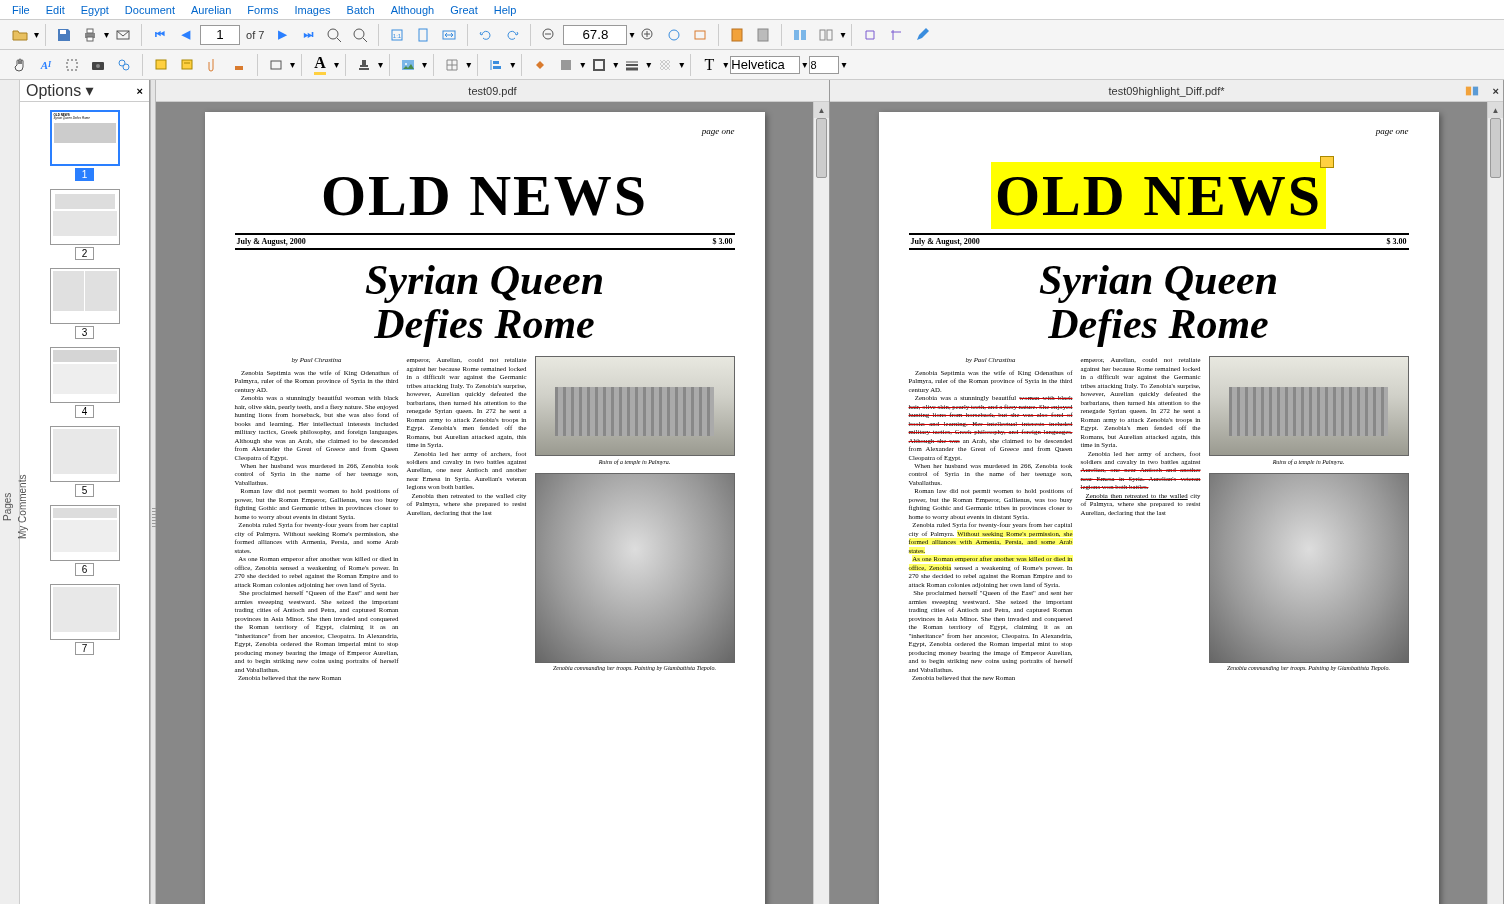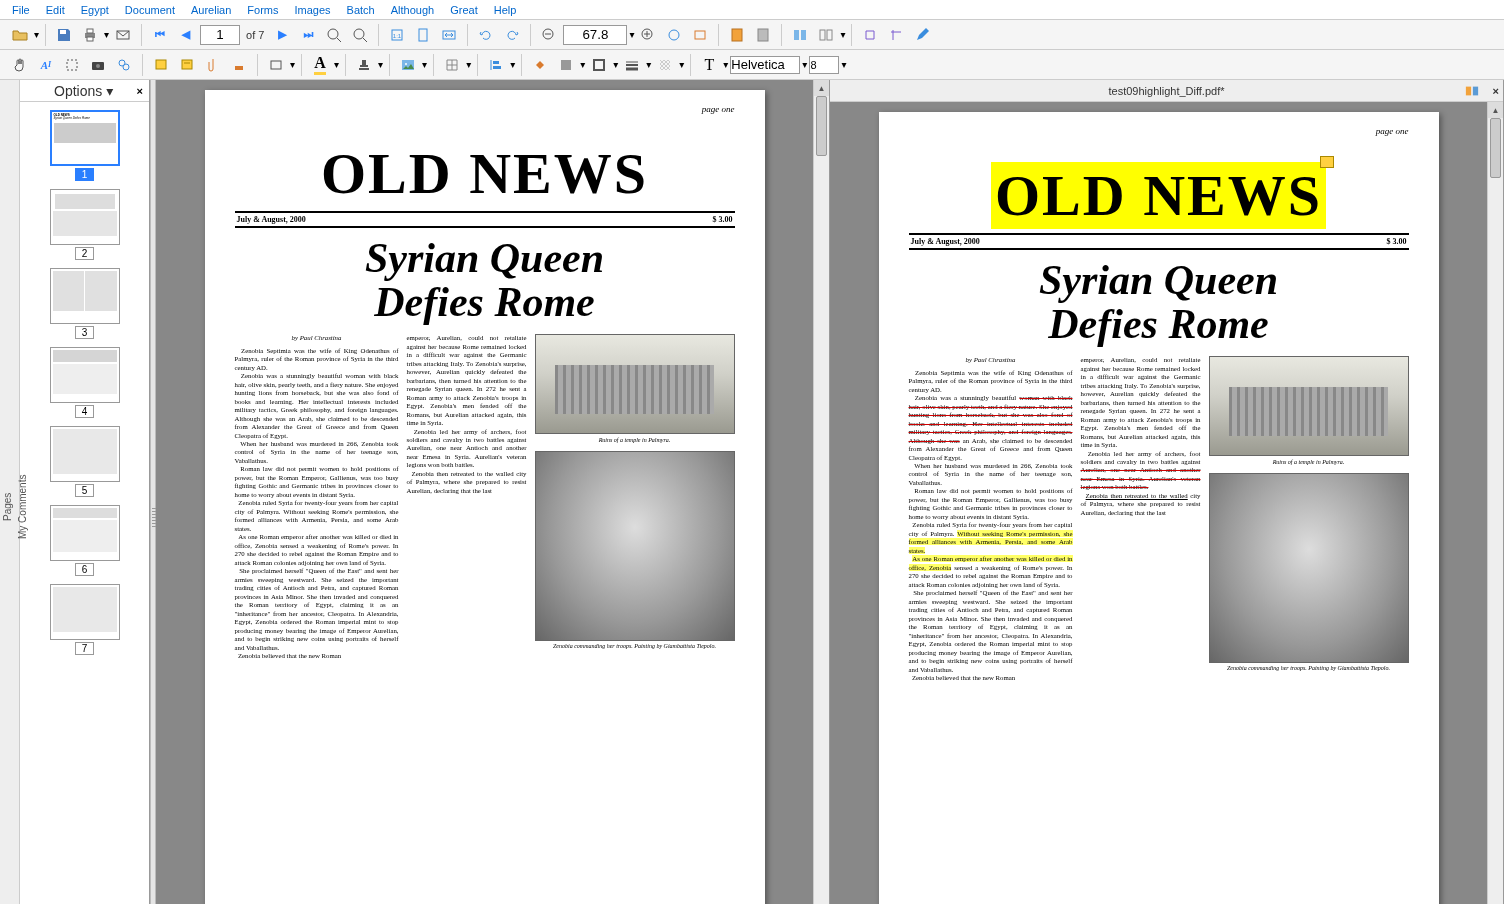--- a/index.html
+++ b/index.html
@@ -22,21 +22,21 @@
 .sizesel { width: 30px; height: 18px; border: 1px solid #999; font-size: 11px; }
 
 
 .main { display: flex; height: 854px; }
 .leftrail { width: 20px; background: #eee; border-right: 1px solid #ccc; writing-mode: vertical-lr; text-align: center; font-size: 10px; color: #555; display: flex; flex-direction: column; }
 .leftrail .tab { transform: rotate(180deg); padding: 8px 2px; border-top: 1px solid #ccc; cursor: pointer; }
 
 
 .thumbpanel { width: 130px; background: #fff; border-right: 1px solid #999; display: flex; flex-direction: column; }
 .thumbhead { height: 22px; border-bottom: 1px solid #ccc; display: flex; align-items: center; padding: 0 6px; justify-content: space-between; }
-.thumbhead .opt { color: #333; font-size: 14px; cursor: pointer; margin-left: 28px; }
+.thumbhead .opt { color: #333; font-size: 16px; cursor: pointer; }
 .thumbhead .close { cursor: pointer; font-weight: bold; }
 .thumbs { flex: 1; overflow-y: auto; padding: 8px; display: flex; flex-direction: column; align-items: center; gap: 8px; }
 .thumb { display: flex; flex-direction: column; align-items: center; gap: 2px; }
 .thumb .img { width: 70px; height: 56px; background: #fff; border: 1px solid #999; position: relative; overflow: hidden; }
 .thumb.sel .img { border: 2px solid #2a7fff; }
 .thumb .num { font-size: 10px; border: 1px solid #999; padding: 0 6px; }
 .thumb.sel .num { background: #2a7fff; color: #fff; border-color: #2a7fff; }
 .thumbcontent { font-size: 3px; padding: 2px; line-height: 1.1; }
 
 
@@ -456,20 +456,23 @@
     </div>
   </div>
 
   <div class="splitter">
       <div class="grip"></div>
     </div>
 
   <div class="docarea">
 
     <div class="docview">
+      <div class="doctab">
+        <span>test09.pdf</span>
+      </div>
       <div class="docrow">
         <div class="docbody">
           <div class="page">
             <div class="pagenum-small">page one</div>
             <div class="masthead">OLD NEWS</div>
             <div class="rule"></div>
             <div class="dateline">
                 <span>July &amp; August, 2000</span>
                 <span>$ 3.00</span>
               </div>

